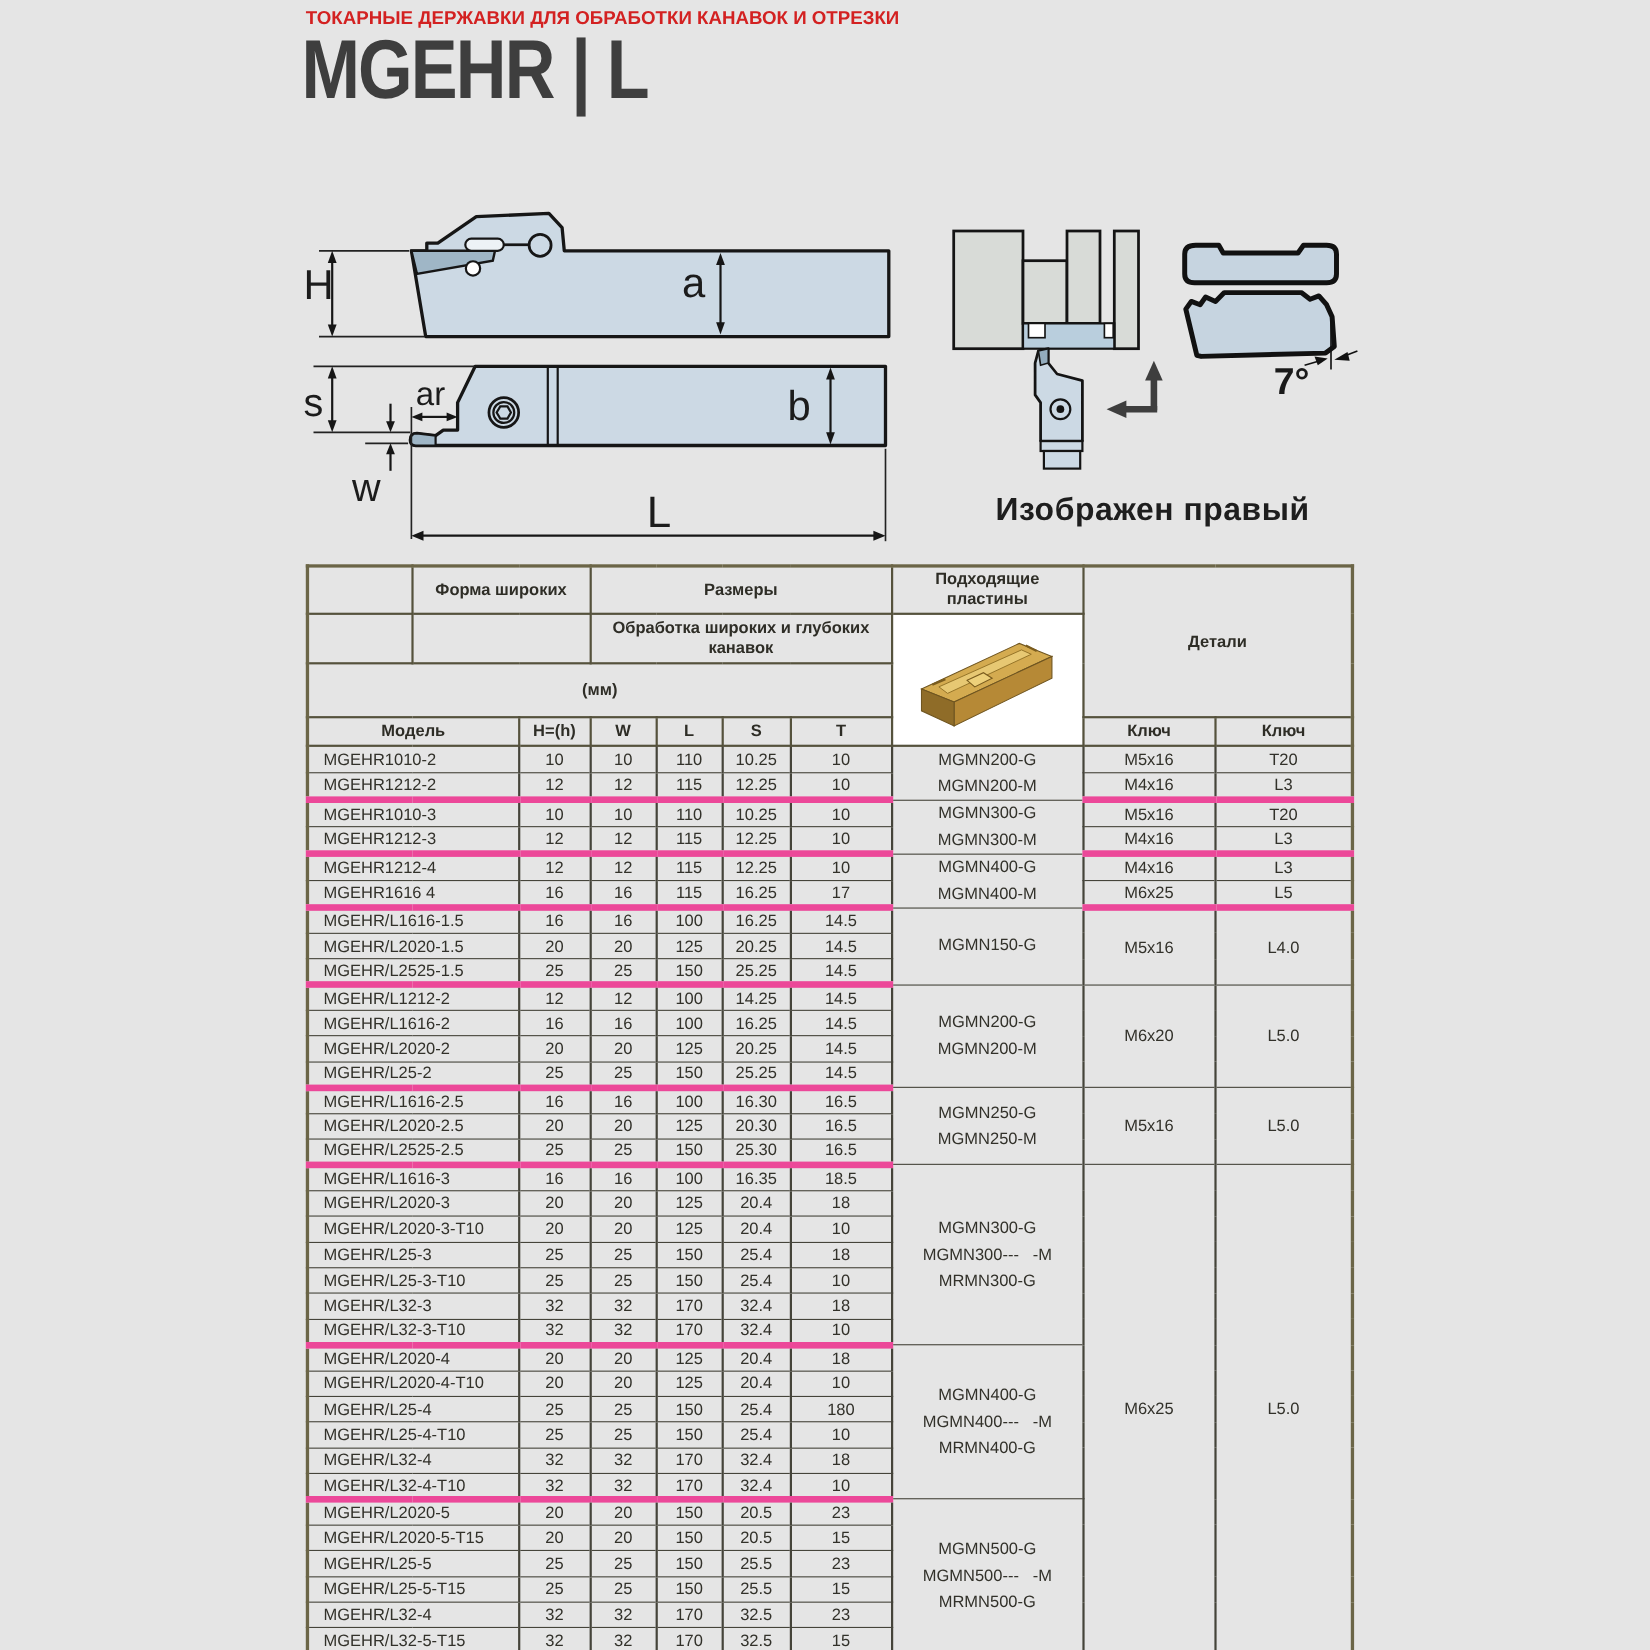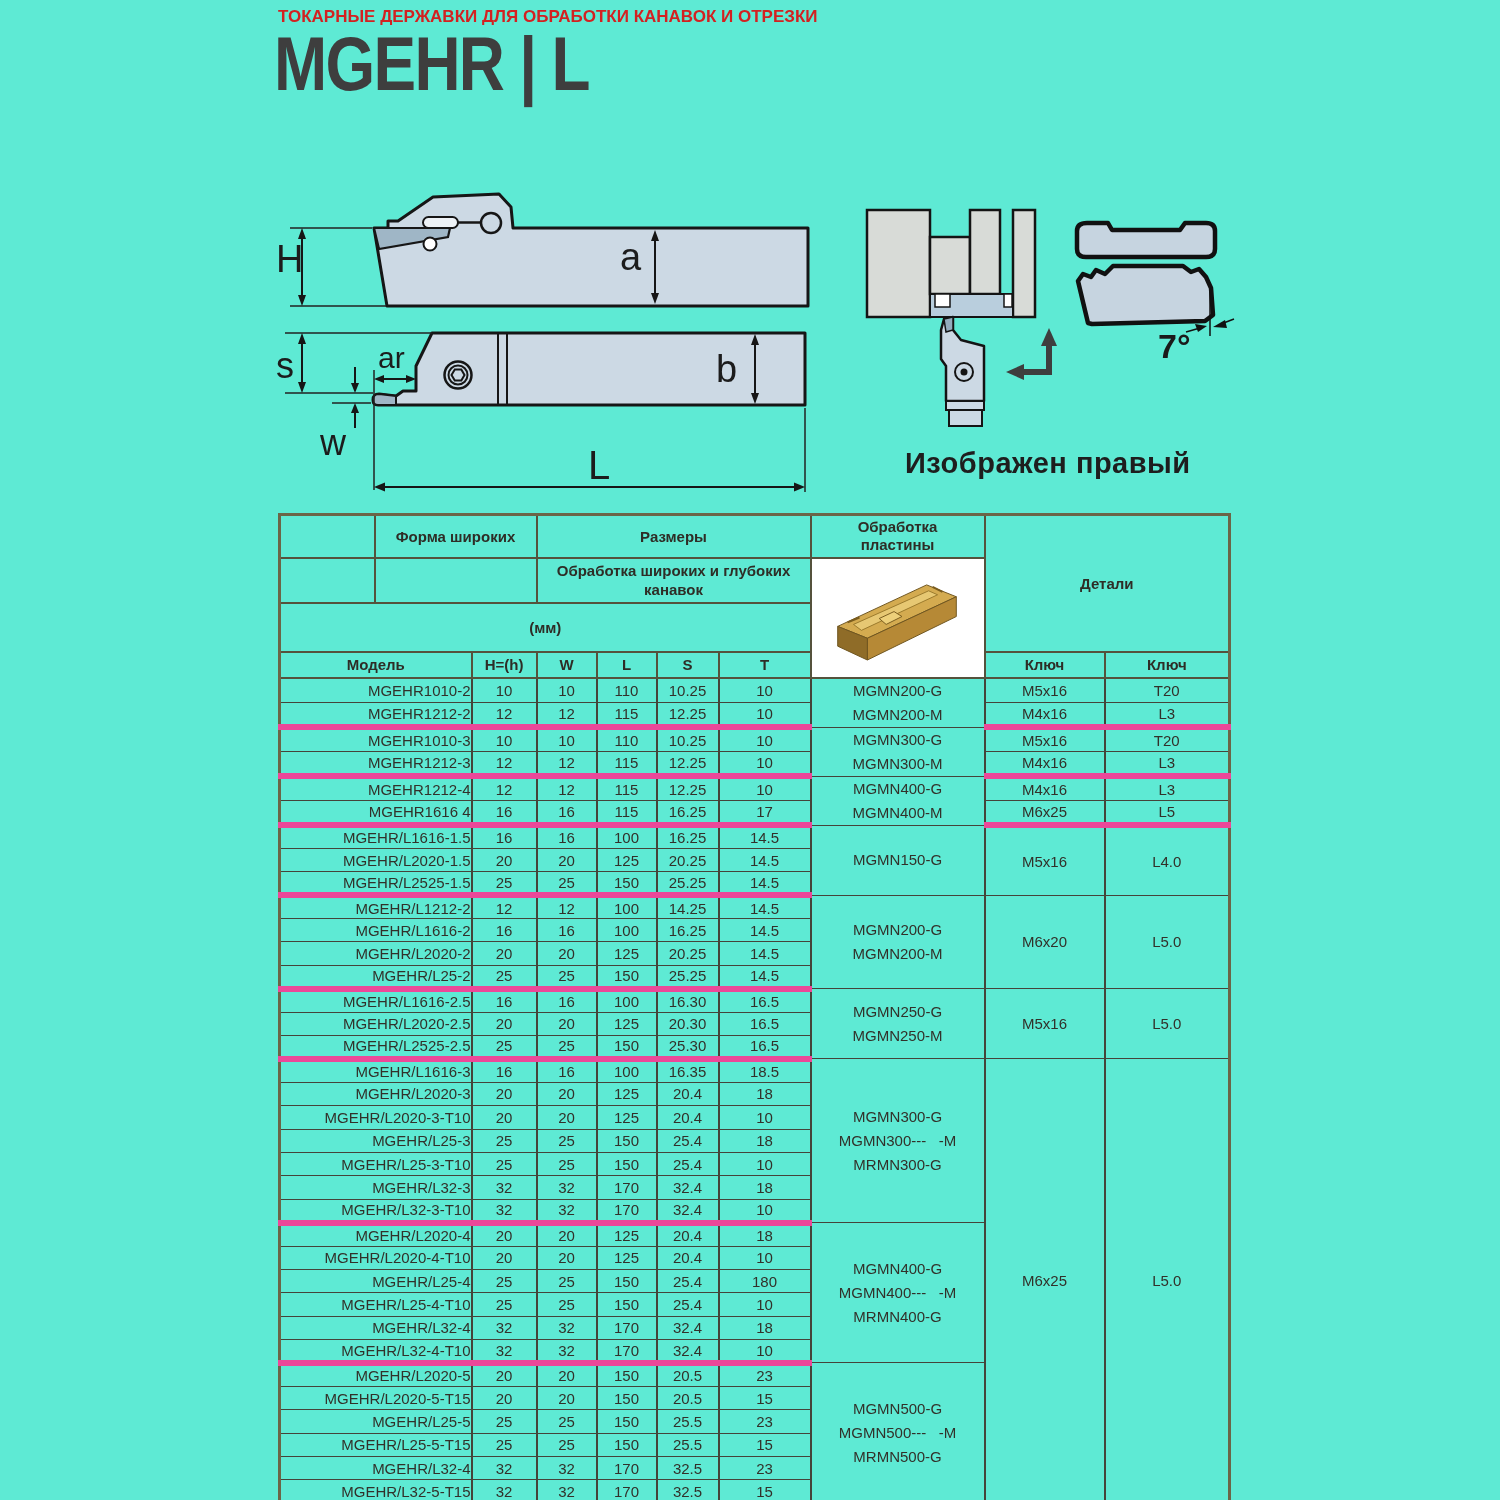--- a/index.html
+++ b/index.html
@@ -1,33 +1,33 @@
 <!DOCTYPE html>
 <html><head>
 <meta charset="utf-8">
 <style>
   html,body{margin:0;padding:0;background:#ffffff;}
   body{width:1500px;height:1500px;position:relative;overflow:hidden;
        font-family:"Liberation Sans","DejaVu Sans",sans-serif;color:#33322b;}
-  .sheet{position:absolute;inset:0;background:#5eead4;}
+  .sheet{position:absolute;inset:0;background:#e5e5e5;}
   .eyebrow{position:absolute;left:278px;top:7px;font-size:17px;font-weight:700;color:#d32121;white-space:nowrap;}
   .title{position:absolute;left:274px;top:26px;font-size:76px;font-weight:700;color:#3e3e3e;
          letter-spacing:-2px;transform:scaleX(0.84);transform-origin:0 0;white-space:nowrap;line-height:1;}
   svg text{font-family:"Liberation Sans","DejaVu Sans",sans-serif;}
   .diagram{position:absolute;left:270px;top:160px;}
 
   table.spec{position:absolute;left:278px;top:513px;width:950px;border-collapse:collapse;table-layout:fixed;
              font-size:15px;color:#32312a;border:3px solid #6b6547;}
   table.spec td{padding:0;overflow:hidden;}
   thead td{border:2px solid #55523c;font-weight:700;text-align:center;vertical-align:middle;color:#2e2d26;}
   thead .unit-cell{padding-right:8px;}
   thead .photo-cell{background:#fff;}
   tbody td{border:1px solid #45443a;border-left-width:2px;border-right-width:2px;text-align:center;vertical-align:middle;}
   tbody tr{height:23.4px;}
-  tbody td.c-model{text-align:right;padding-left:13px;}
+  tbody td.c-model{text-align:left;padding-left:13px;}
   tbody tr.thick td{border-bottom:6px solid #ec4899;margin-top:16px;}
   .ins-line{line-height:24px;}
   .hdr-narrow{width:112px;margin:0 auto;line-height:1.25;}
   .mach{line-height:1.3;padding:0 10px;}
 </style>
 </head>
 <body>
 
 <div class="sheet">
 
@@ -146,21 +146,21 @@
         <col style="width:174px">
       <col style="width:120px">
         <col style="width:125px">
     </colgroup>
     <thead>
       <tr style="height:43px">
         <td></td>
         <td colspan="2">Форма широких</td>
         <td colspan="4">Размеры</td>
         <td>
-            <div class="hdr-narrow">Обработка пластины</div>
+            <div class="hdr-narrow">Подходящие пластины</div>
           </td>
         <td colspan="2" rowspan="3">Детали</td>
       </tr>
       <tr style="height:45px">
         <td></td>
         <td colspan="2"></td>
         <td colspan="4">
             <div class="mach">Обработка широких и глубоких канавок</div>
           </td>
         <td rowspan="3" class="photo-cell">

